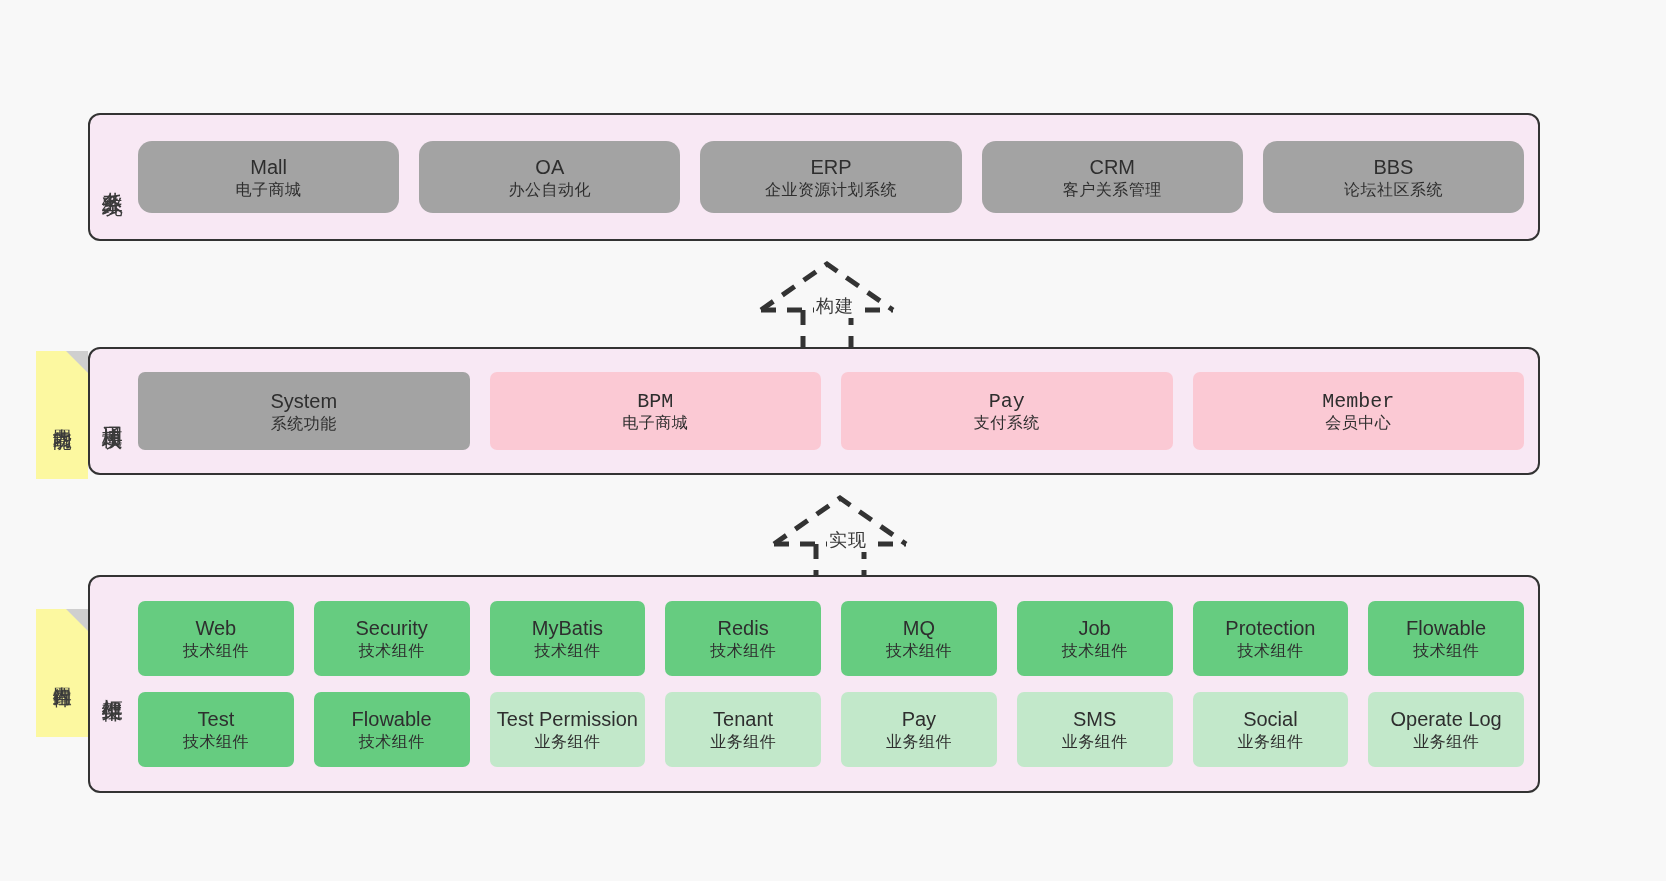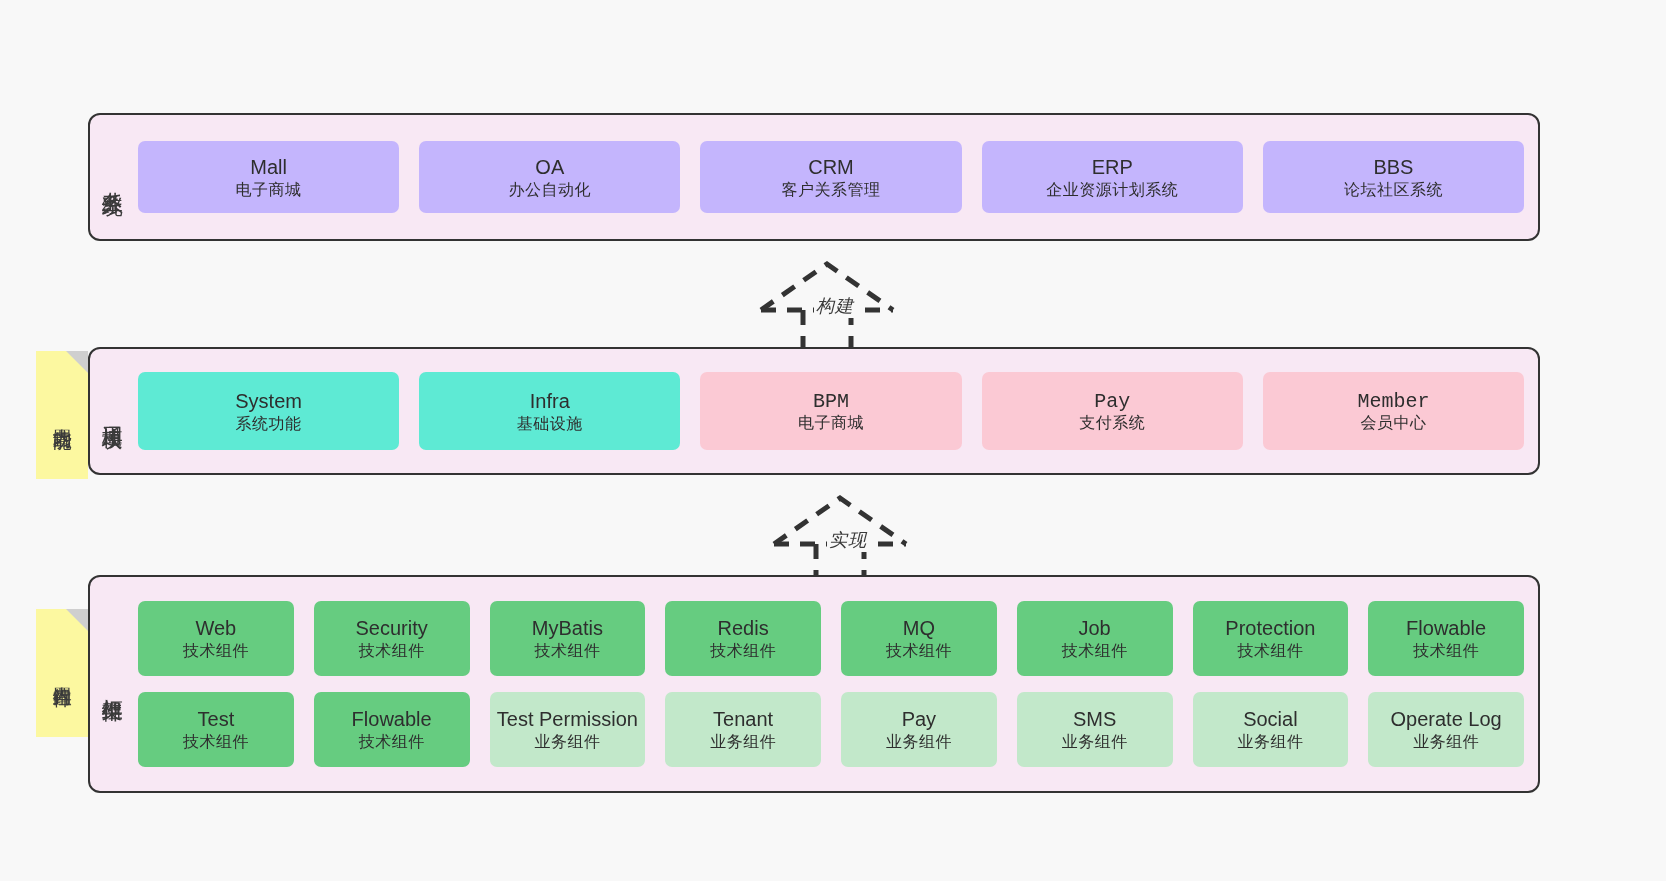--- a/index.html
+++ b/index.html
@@ -80,22 +80,22 @@
   .node .en {
     font-size: 20px;
     white-space: normal;
   }
   .node .cn {
     font-size: 16px;
     letter-spacing: 0.5px;
   }
 
   
-  .n-blue       { background: #c4b5fd; }
-  .n-red        { background: #5eead4; align-items: center; }
+  .n-blue       { background: #a3a3a3; border-radius: 14px; }
+  .n-red        { background: #a3a3a3; align-items: center; }
   .n-pink       { background: #fbc9d4; font-family: Liberation Mono, monospace; }
   .n-green      { background: #66cc80; }
   .n-lightgreen { background: #c2e8ca; }
 
   
   #layer-business  { left: 88px;  top: 113px; width: 1452px; height: 128px; }
   #layer-business  .node { height: 72px; }
 
   #layer-common    { left: 88px;  top: 347px; width: 1452px; height: 128px; }
   #layer-common    .node { height: 78px; }
@@ -142,21 +142,20 @@
   .arrow svg { display: block; overflow: visible; }
   .arrow-label {
     position: absolute;
     font-size: 18px;
     color: #3a3a3a;
     background: #f8f8f8;
     padding: 0 2px;
     letter-spacing: 1px;
     white-space: nowrap;
     user-select: none;
-    font-style: italic;
   }
   #arrow-build  { left: 757px; top: 258px; }
   #arrow-build  .arrow-label { left: 57px; top: 36px; }
   #arrow-impl   { left: 770px; top: 492px; }
   #arrow-impl   .arrow-label { left: 57px; top: 36px; }
 </style>
 </head>
 <body>
 
 <div id="canvas">
@@ -167,26 +166,26 @@
       <div class="row">
         <div class="node n-blue">
           <span class="en">Mall</span>
           <span class="cn">电子商城</span>
         </div>
         <div class="node n-blue">
           <span class="en">OA</span>
           <span class="cn">办公自动化</span>
         </div>
         <div class="node n-blue">
+          <span class="en">ERP</span>
+          <span class="cn">企业资源计划系统</span>
+        </div>
+        <div class="node n-blue">
           <span class="en">CRM</span>
           <span class="cn">客户关系管理</span>
-        </div>
-        <div class="node n-blue">
-          <span class="en">ERP</span>
-          <span class="cn">企业资源计划系统</span>
         </div>
         <div class="node n-blue">
           <span class="en">BBS</span>
           <span class="cn">论坛社区系统</span>
         </div>
       </div>
     </div>
   </div>
 
   <div class="arrow" id="arrow-build">
@@ -204,24 +203,20 @@
   </div>
 
   <div class="layer" id="layer-common">
     <div class="layer-title">通用模块</div>
     <div class="layer-body">
       <div class="row">
         <div class="node n-red">
           <span class="en">System</span>
           <span class="cn">系统功能</span>
         </div>
-        <div class="node n-red">
-          <span class="en">Infra</span>
-          <span class="cn">基础设施</span>
-        </div>
         <div class="node n-pink">
           <span class="en">BPM</span>
           <span class="cn">电子商城</span>
         </div>
         <div class="node n-pink">
           <span class="en">Pay</span>
           <span class="cn">支付系统</span>
         </div>
         <div class="node n-pink">
           <span class="en">Member</span>

